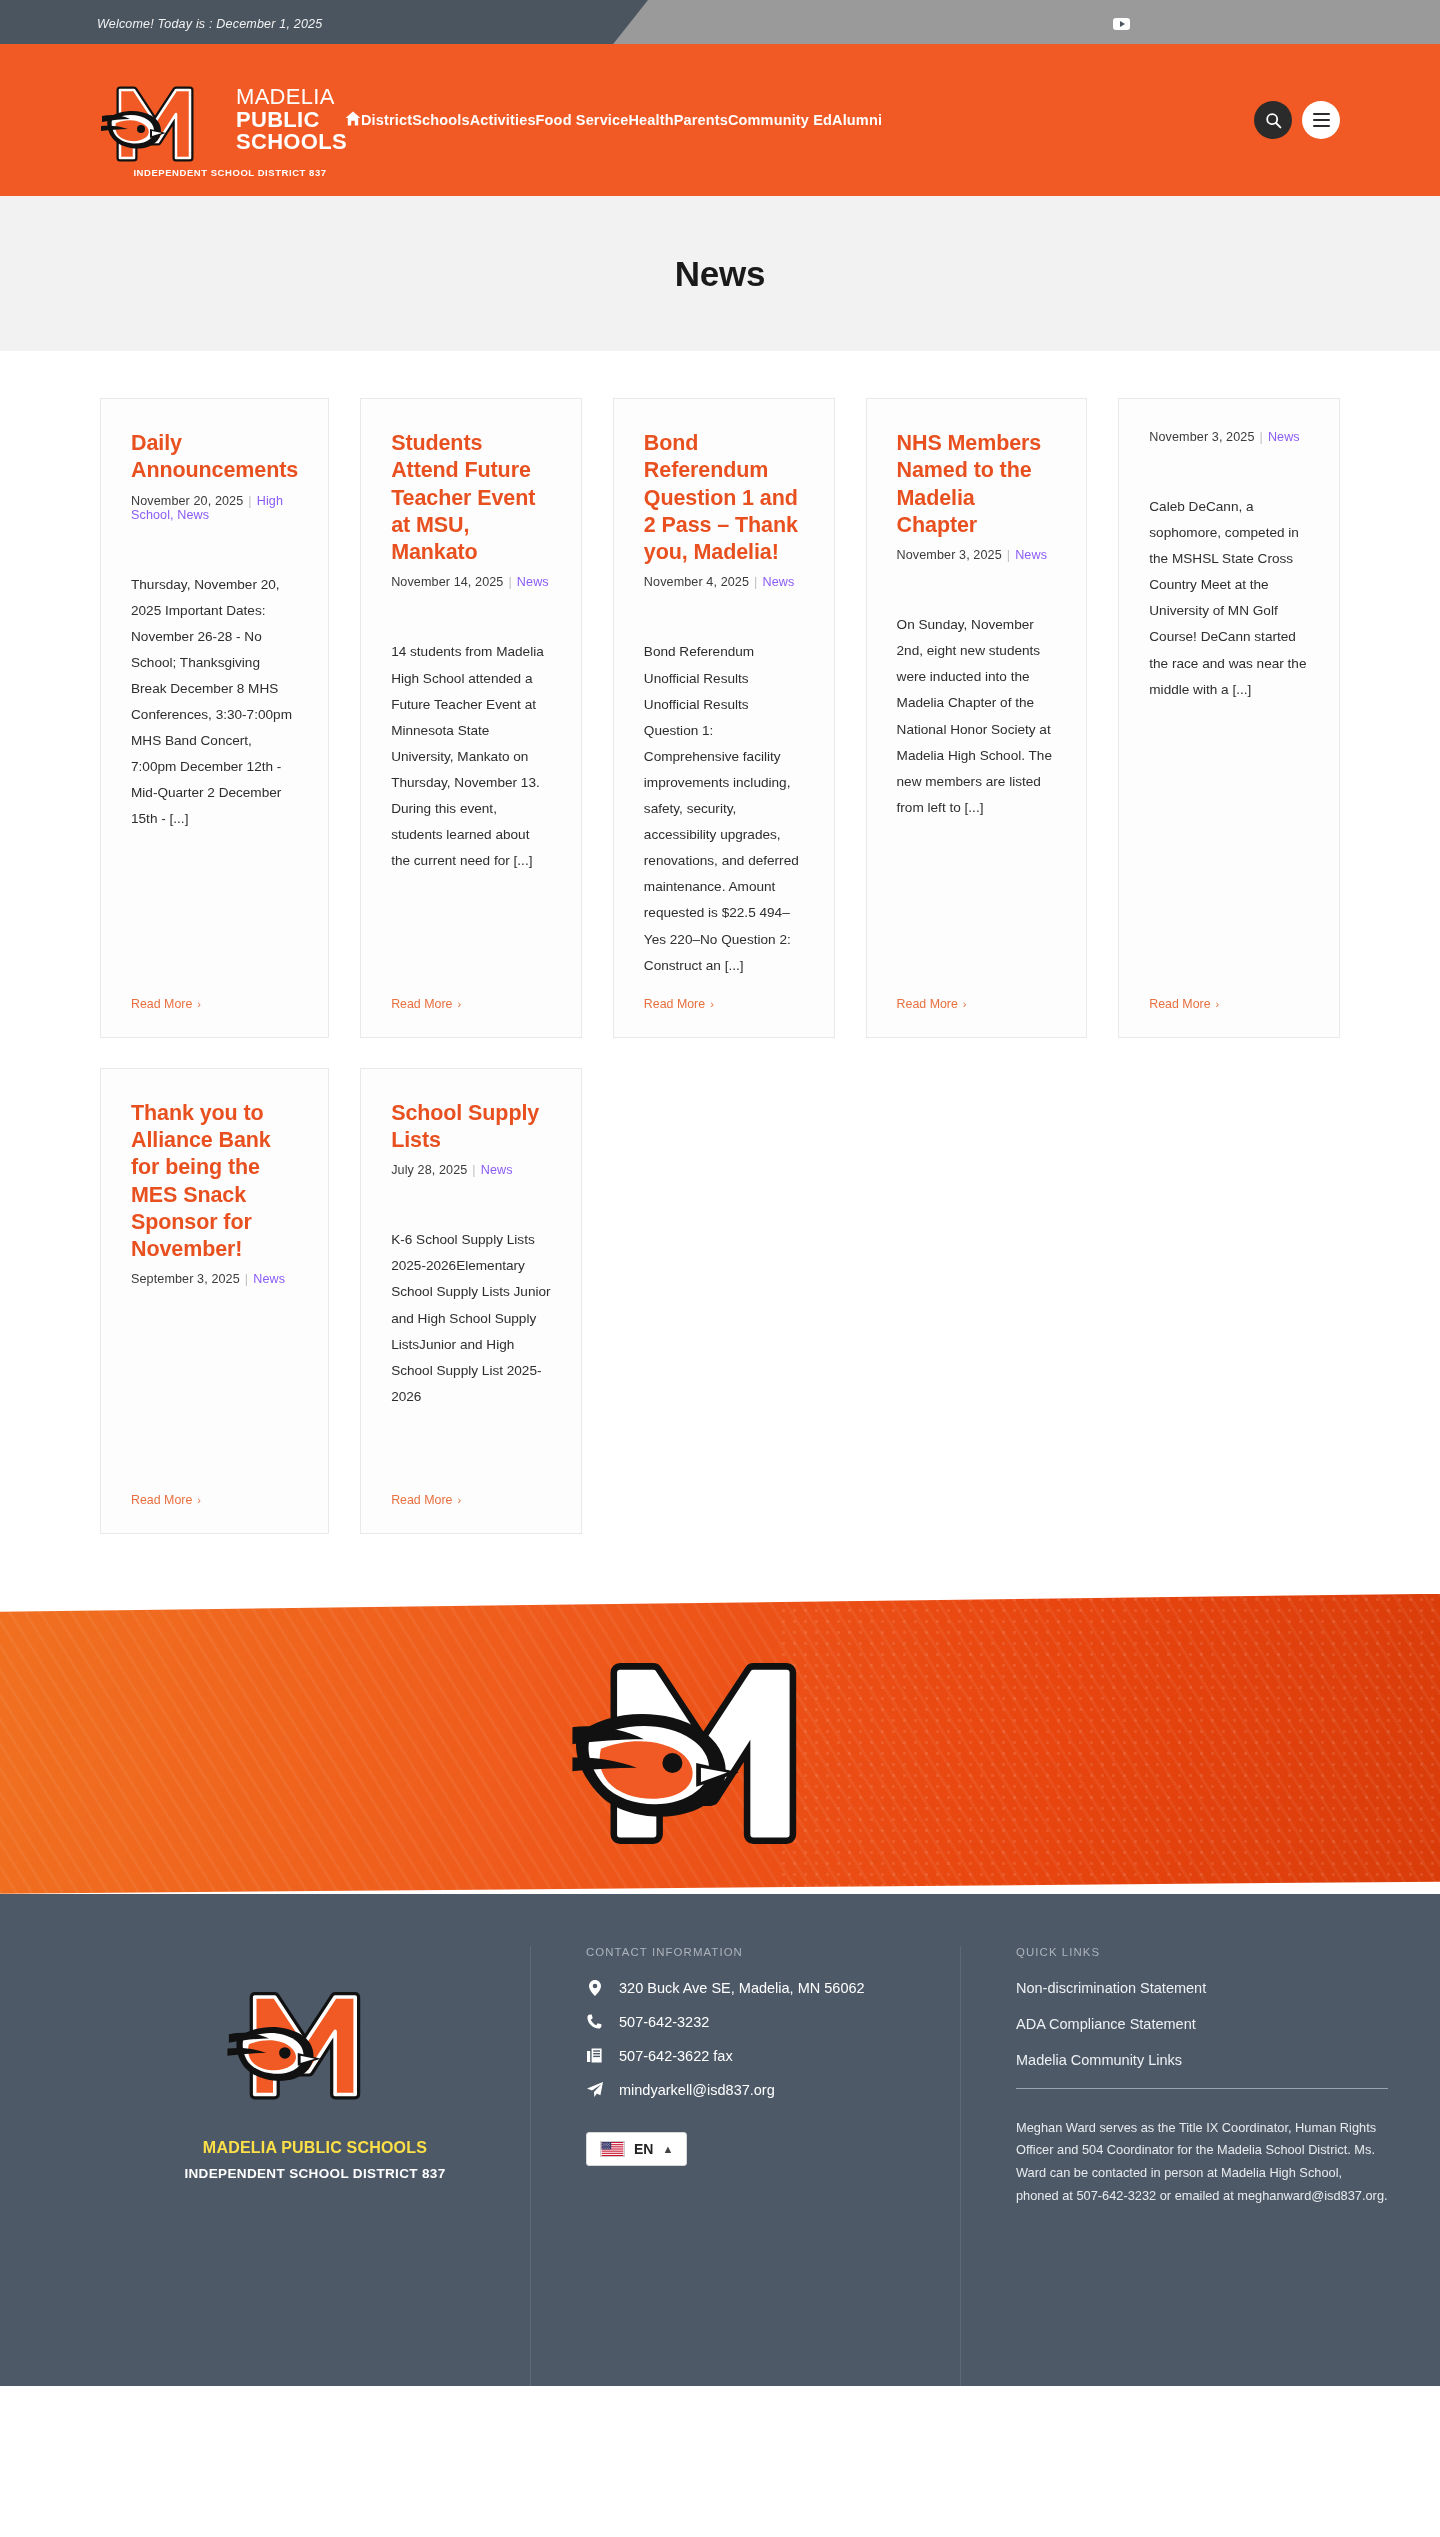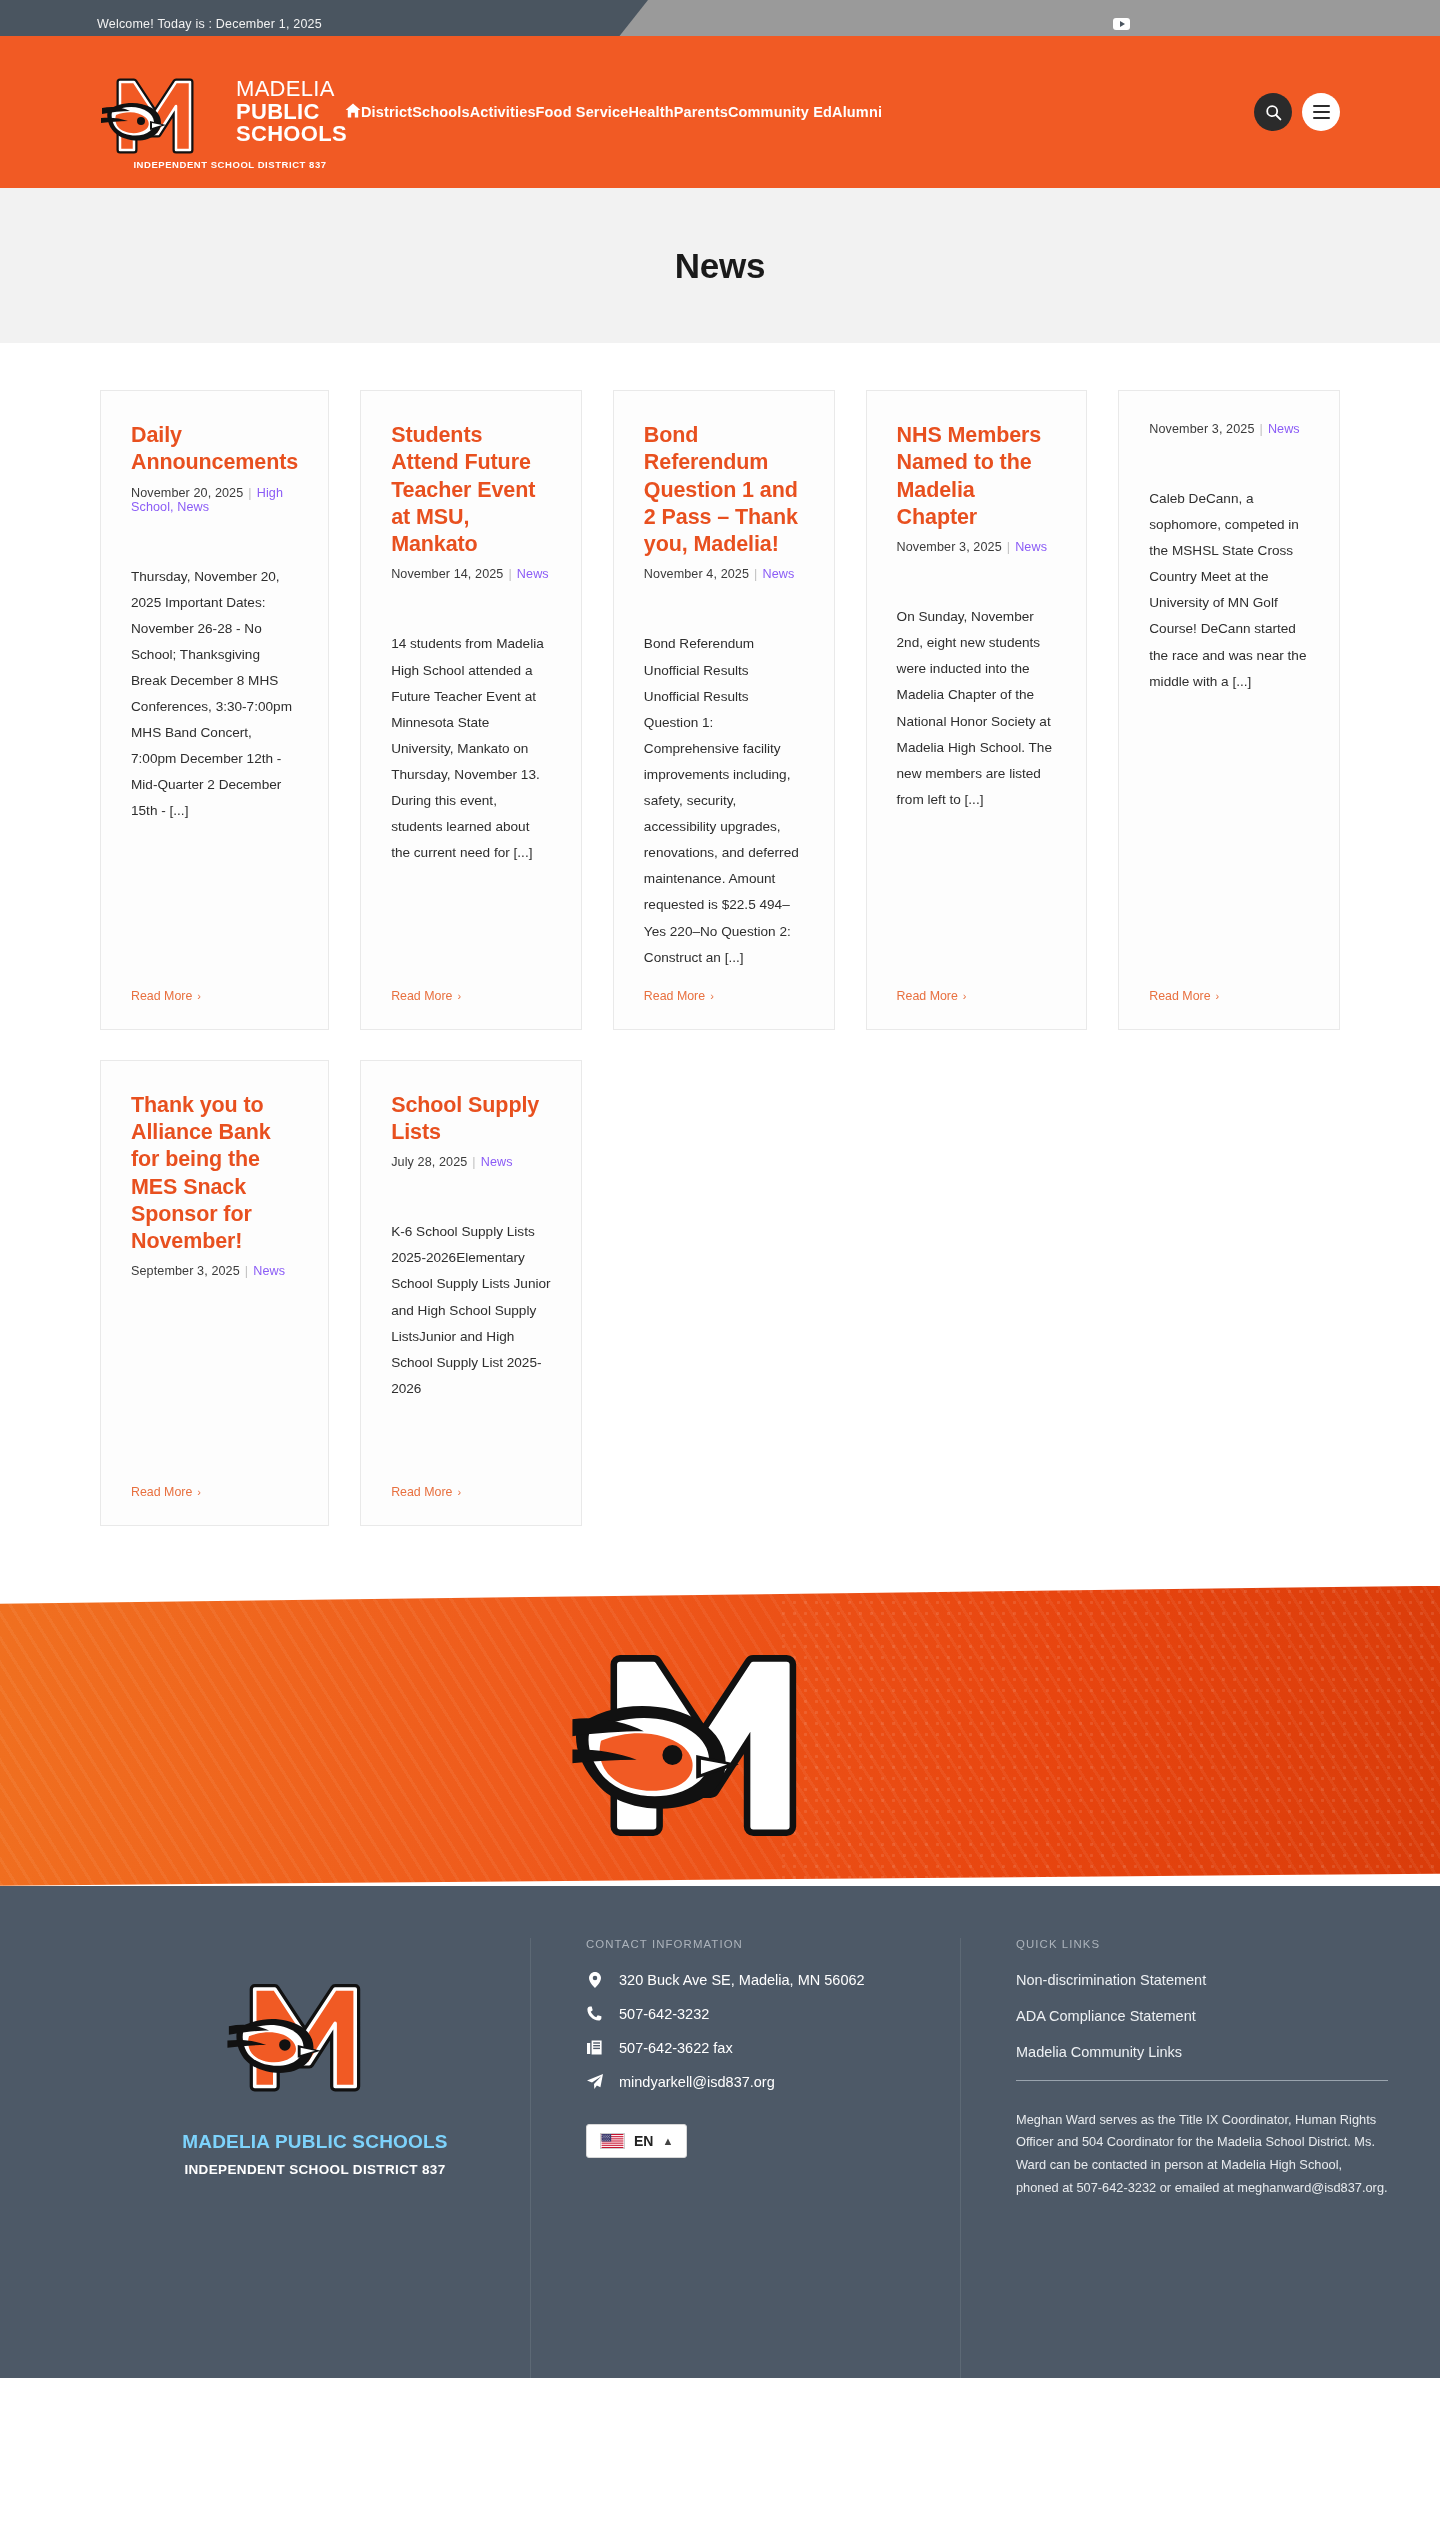--- a/index.html
+++ b/index.html
@@ -8,23 +8,24 @@
   body {
     font-family: "Liberation Sans", sans-serif;
     background: #ffffff;
     color: #333333;
     -webkit-font-smoothing: antialiased;
   }
 
   
   .topbar {
     position: relative;
-    height: 36px;
+    height: 44px;
     background: #4a5560;
     overflow: hidden;
+    font-style: italic;
   }
   .topbar-angle {
     position: absolute;
     top: 0; right: 0;
     width: 830px; height: 48px;
     background: #9a9a9a;
     clip-path: polygon(38px 0, 100% 0, 100% 100%, 0 100%);
   }
   .topbar-welcome {
     position: absolute;
@@ -232,21 +233,21 @@
     grid-template-columns: 430px 430px 1fr;
     min-height: 440px;
   }
   .fcol { padding: 0 0 44px 0; position: relative; }
   .fcol-2 { padding-left: 55px; border-left: 1px solid #5d6975; }
   .fcol-3 { padding-left: 55px; border-left: 1px solid #5d6975; }
 
   .flogo-wrap { text-align: center; padding-top: 10px; }
   .flogo-mark { width: 178px; height: 168px; display: block; margin: 0 auto 15px auto; }
   .flogo-l1 {
-    color: #7dd3fc; font-size: 19px; font-weight: 700;
+    color: #fde047; font-size: 16px; font-weight: 700;
     letter-spacing: .2px; margin-bottom: 9px;
   }
   .flogo-l2 {
     color: #ffffff; font-size: 13.5px; font-weight: 700;
     letter-spacing: .35px;
   }
 
   .fhead {
     color: #adb4bc;
     font-size: 11.4px;

